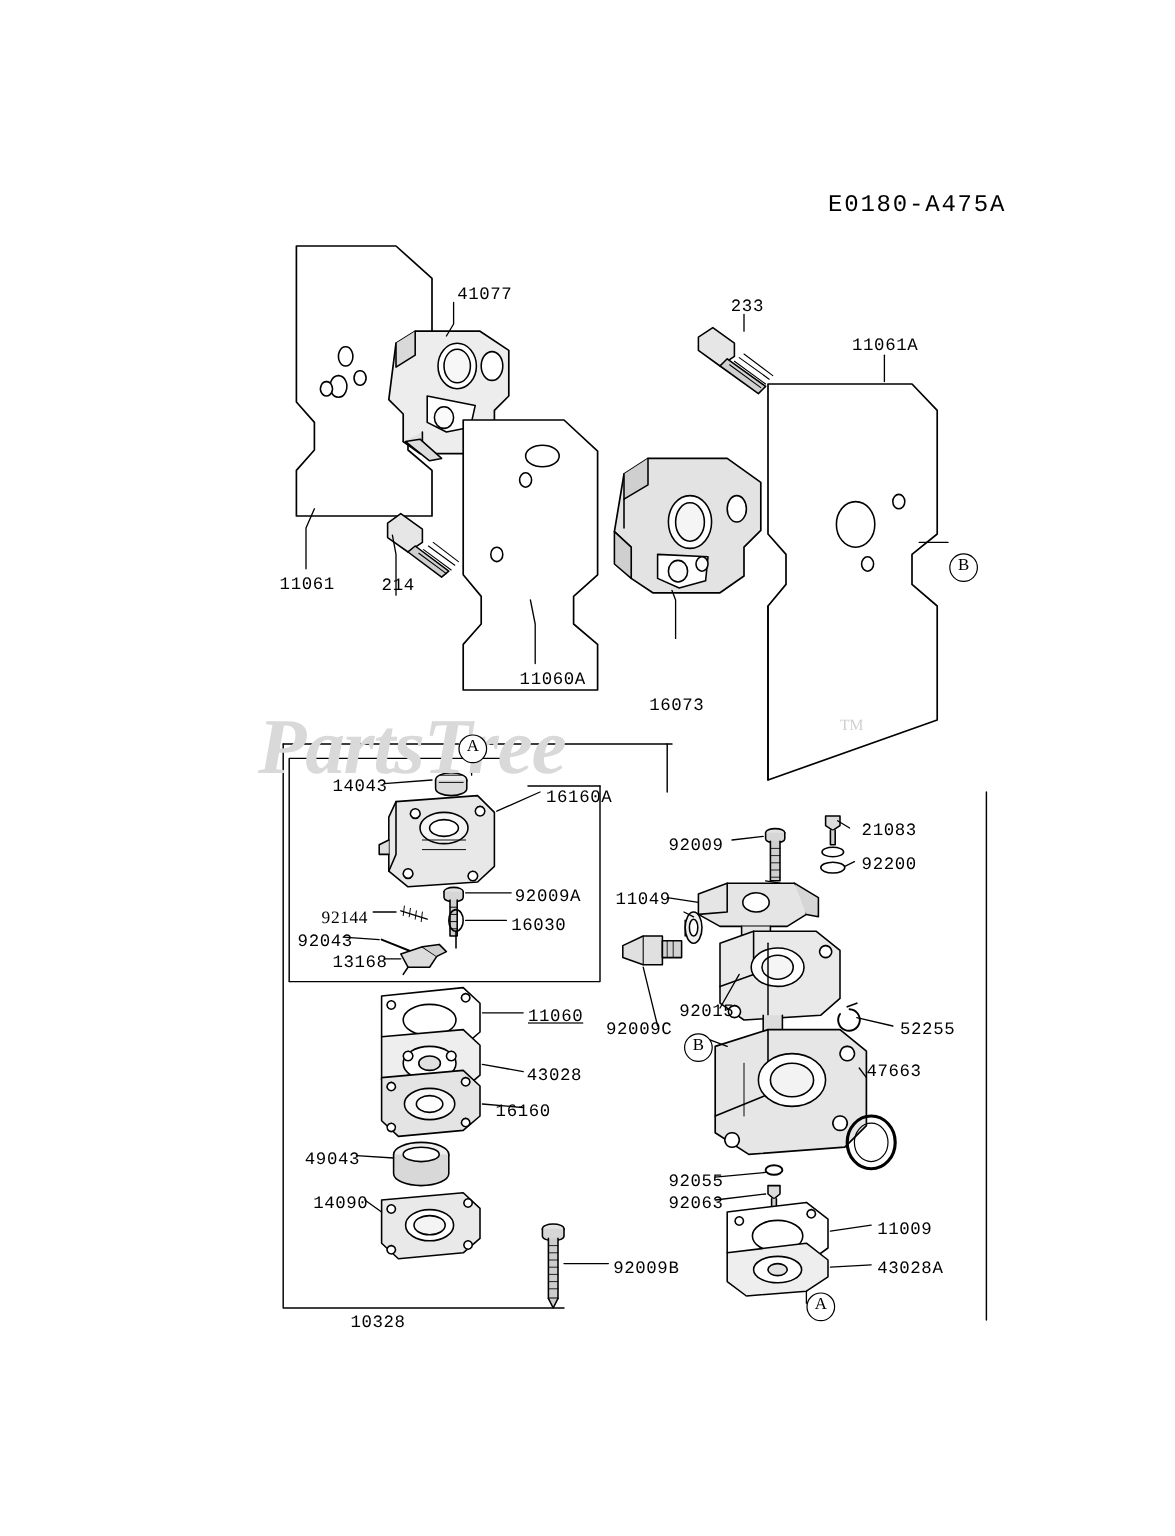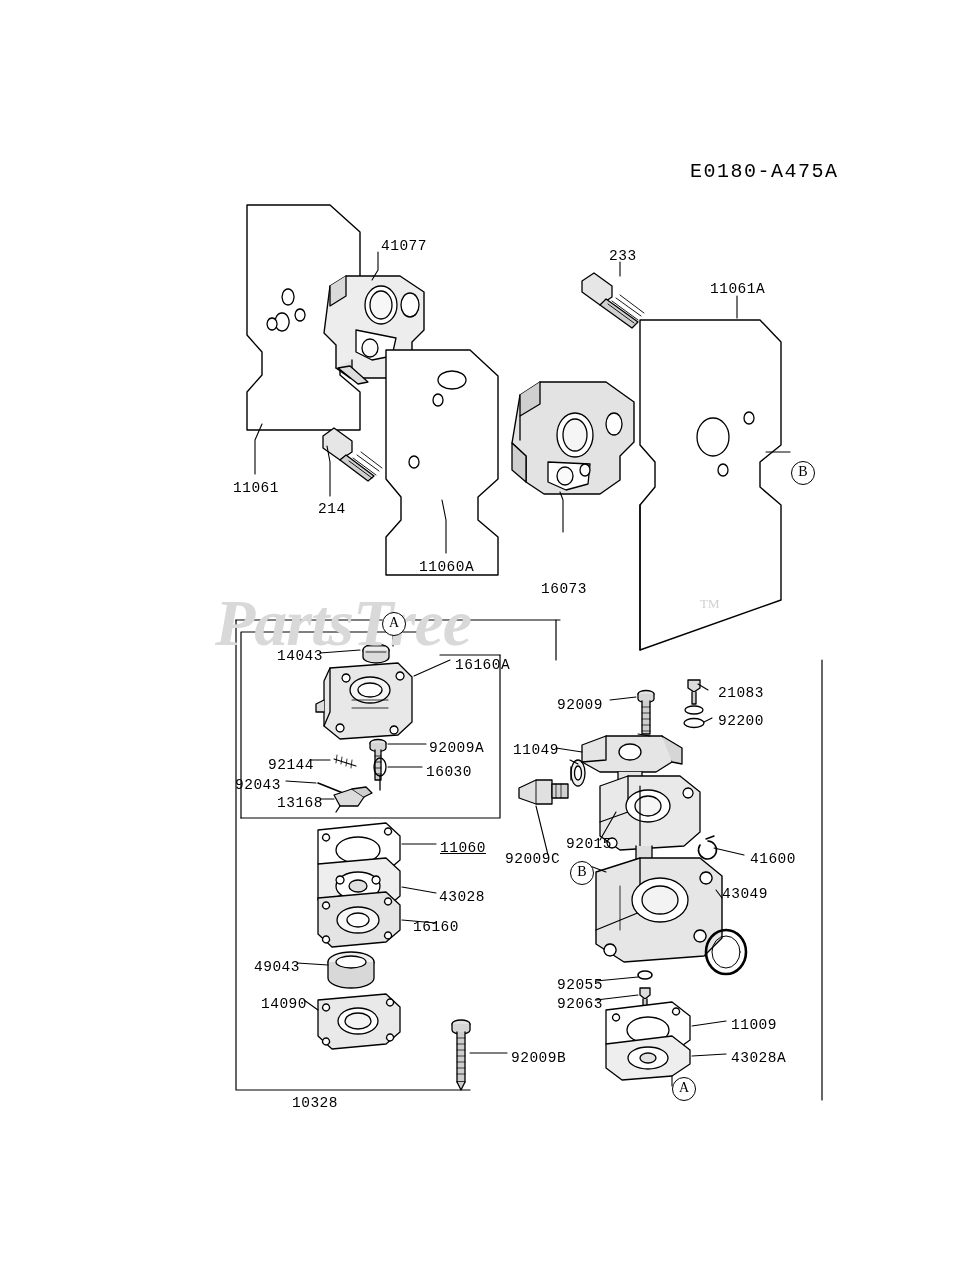--- a/index.html
+++ b/index.html
@@ -435,40 +435,40 @@
 </svg>
 
 <div id="watermark">PartsTree</div>
 <div id="watermark-tm">TM</div>
 
 <div id="label-layer">
     <div class="lbl" style="left: 381px; top: 238px; text-align: right;">41077</div>
     <div class="lbl" style="left: 609px; top: 248px;">233</div>
     <div class="lbl" style="left: 710px; top: 281px;">11061A</div>
     <div class="lbl" style="left: 233px; top: 480px;">11061</div>
-    <div class="lbl" style="left: 318px; top: 501px;">214</div>
+    <div class="lbl" style="left: 318px; top: 481px;">214</div>
     <div class="lbl" style="left: 541px; top: 538px; margin-top: 43px;">16073</div>
-    <div class="lbl" style="left: 419px; top: 559px;">11060A</div>
+    <div class="lbl" style="left: 433px; top: 559px;">11060A</div>
     <div class="lbl" style="left: 277px; top: 648px;">14043</div>
     <div class="lbl" style="left: 455px; top: 657px;">16160A</div>
     <div class="lbl" style="left: 557px; top: 697px;">92009</div>
     <div class="lbl" style="left: 718px; top: 685px;">21083</div>
     <div class="lbl" style="left: 718px; top: 713px;">92200</div>
     <div class="lbl" style="left: 513px; top: 742px;">11049</div>
     <div class="lbl" style="left: 429px; top: 740px;">92009A</div>
-    <div class="lbl" style="left: 268px; top: 757px;">92144</div>
+    <div class="lbl" style="left: 268px; top: 757px; font-family: Liberation Serif, serif;">92144</div>
     <div class="lbl" style="left: 426px; top: 764px;">16030</div>
-    <div class="lbl" style="left: 235px; top: 777px;">92043</div>
+    <div class="lbl" style="left: 248px; top: 777px;">92043</div>
     <div class="lbl" style="left: 277px; top: 795px;">13168</div>
     <div class="lbl" style="left: 566px; top: 836px;">92015</div>
-    <div class="lbl" style="left: 750px; top: 851px;">41600</div>
+    <div class="lbl" style="left: 750px; top: 851px;">52255</div>
     <div class="lbl" style="left: 440px; top: 840px; text-decoration: underline;">11060</div>
     <div class="lbl" style="left: 505px; top: 851px;">92009C</div>
     <div class="lbl" style="left: 439px; top: 889px;">43028</div>
-    <div class="lbl" style="left: 722px; top: 886px;">43049</div>
+    <div class="lbl" style="left: 722px; top: 886px;">47663</div>
     <div class="lbl" style="left: 413px; top: 919px;">16160</div>
     <div class="lbl" style="left: 254px; top: 959px;">49043</div>
     <div class="lbl" style="left: 557px; top: 977px;">92055</div>
     <div class="lbl" style="left: 261px; top: 996px;">14090</div>
     <div class="lbl" style="left: 557px; top: 996px;">92063</div>
     <div class="lbl" style="left: 731px; top: 1017px;">11009</div>
     <div class="lbl" style="left: 511px; top: 1050px;">92009B</div>
     <div class="lbl" style="left: 731px; top: 1050px;">43028A</div>
     <div class="lbl" style="left: 292px; top: 1095px;">10328</div>
   </div>

